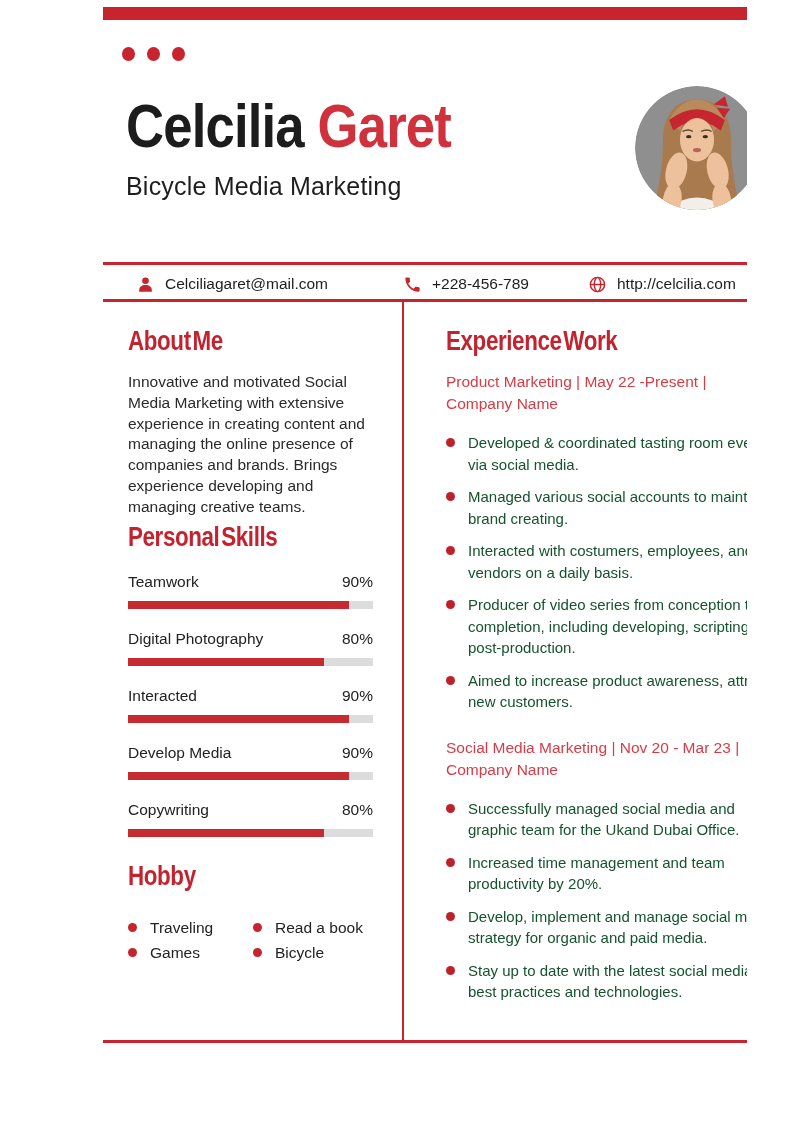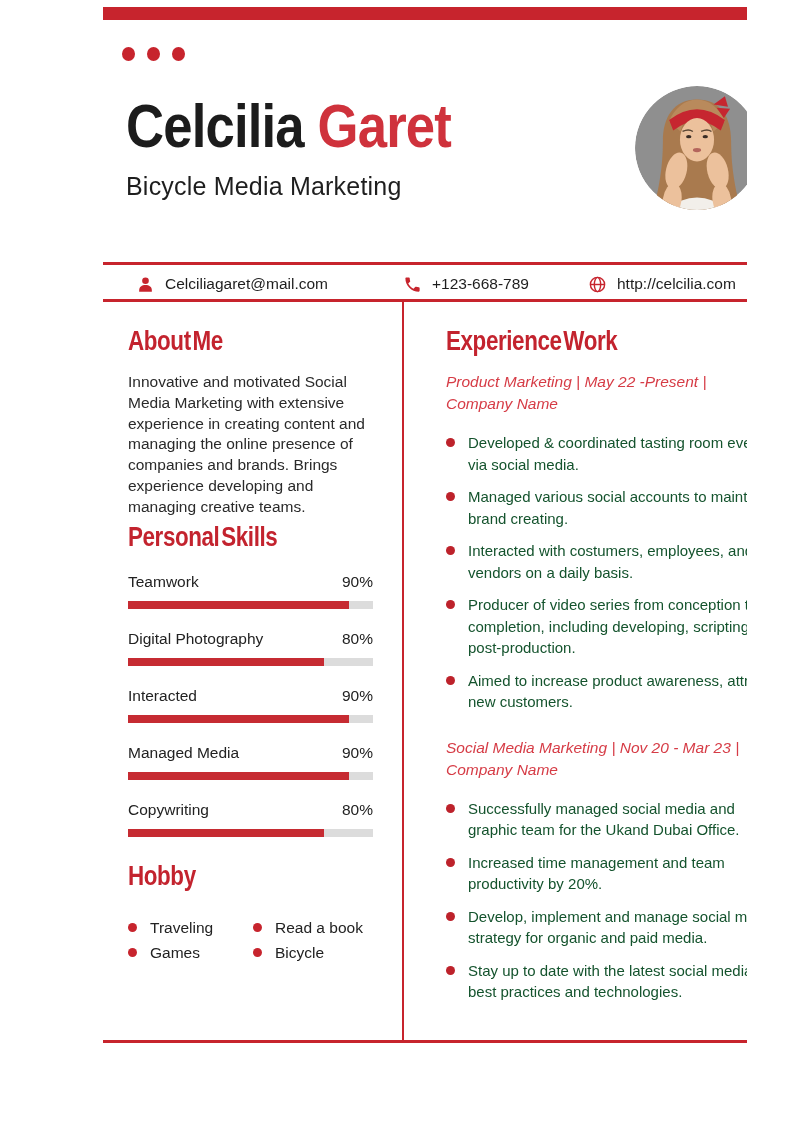--- a/index.html
+++ b/index.html
@@ -57,21 +57,21 @@
   .skill { margin-top:19px; width:245px; }
   .skill-row { display:flex; justify-content:space-between; font-size:15.5px; color:#222; line-height:21px; }
   .skill-track { margin-top:9px; height:8px; background:#DCDCDC; }
   .skill-fill { height:8px; background:#C62B32; }
 
   .hobby-h { margin-top:24px; }
   .hobby-grid { margin-top:26px; display:grid; grid-template-columns:125px 125px; row-gap:4px; }
   .hobby-item { display:flex; align-items:center; gap:13px; font-size:15.5px; color:#222; line-height:21px; }
   .hdot { width:9px; height:9px; border-radius:50%; background:#C7242D; flex-shrink:0; }
 
-  .job-title { margin-top:15px; width:316px; font-style:italic; font-size:15.5px; line-height:22px; color:#D63C46; }
+  .job-title { margin-top:15px; width:316px; font-size:15.5px; line-height:22px; color:#D63C46; }
   .job-title.second { margin-top:24px; }
   .bullets { margin-top:17px; list-style:none; }
   .bullets li { display:flex; gap:13px; margin-bottom:11px; }
   .bdot { width:9px; height:9px; border-radius:50%; background:#BD222B; flex-shrink:0; margin-top:6px; }
   .btext { font-size:15px; line-height:21.5px; color:#14532d; width:314px; }
 </style>
 </head>
 <body>
 
 <div class="page">
@@ -115,21 +115,21 @@
       <svg class="cicon" viewBox="0 0 24 24">
         <circle cx="12" cy="7.2" r="4.2" fill="#C7242D"></circle>
         <path d="M12 12.6c-4.6 0-8 2.5-8 6.4V21h16v-2c0-3.9-3.4-6.4-8-6.4z" fill="#C7242D"></path>
       </svg>
       <span>Celciliagaret@mail.com</span>
     </div>
     <div class="contact-item ci-phone">
       <svg class="cicon" viewBox="0 0 24 24">
         <path d="M6.62 10.79c1.44 2.83 3.76 5.14 6.59 6.59l2.2-2.21c.27-.27.67-.36 1.02-.24 1.12.37 2.33.57 3.57.57.55 0 1 .45 1 1V20c0 .55-.45 1-1 1-9.39 0-17-7.61-17-17 0-.55.45-1 1-1h3.5c.55 0 1 .45 1 1 0 1.25.2 2.45.57 3.57.11.35.03.74-.25 1.02l-2.2 2.2z" fill="#C7242D"></path>
       </svg>
-      <span>+123-668-789</span>
+      <span>+228-456-789</span>
     </div>
     <div class="contact-item ci-web">
       <svg class="cicon" viewBox="0 0 24 24">
         <circle cx="12" cy="12" r="9" fill="none" stroke="#C7242D" stroke-width="1.8"></circle>
         <ellipse cx="12" cy="12" rx="4" ry="9" fill="none" stroke="#C7242D" stroke-width="1.8"></ellipse>
         <line x1="3" y1="12" x2="21" y2="12" stroke="#C7242D" stroke-width="1.8"></line>
       </svg>
       <span>http://celcilia.com</span>
     </div>
   </div>
@@ -164,21 +164,21 @@
         <div class="skill-row">
           <span>Interacted</span>
           <span>90%</span>
         </div>
         <div class="skill-track">
             <div class="skill-fill" style="width: 90%;"></div>
           </div>
       </div>
       <div class="skill">
         <div class="skill-row">
-          <span>Managed Media</span>
+          <span>Develop Media</span>
           <span>90%</span>
         </div>
         <div class="skill-track">
             <div class="skill-fill" style="width: 90%;"></div>
           </div>
       </div>
       <div class="skill">
         <div class="skill-row">
           <span>Copywriting</span>
           <span>80%</span>

